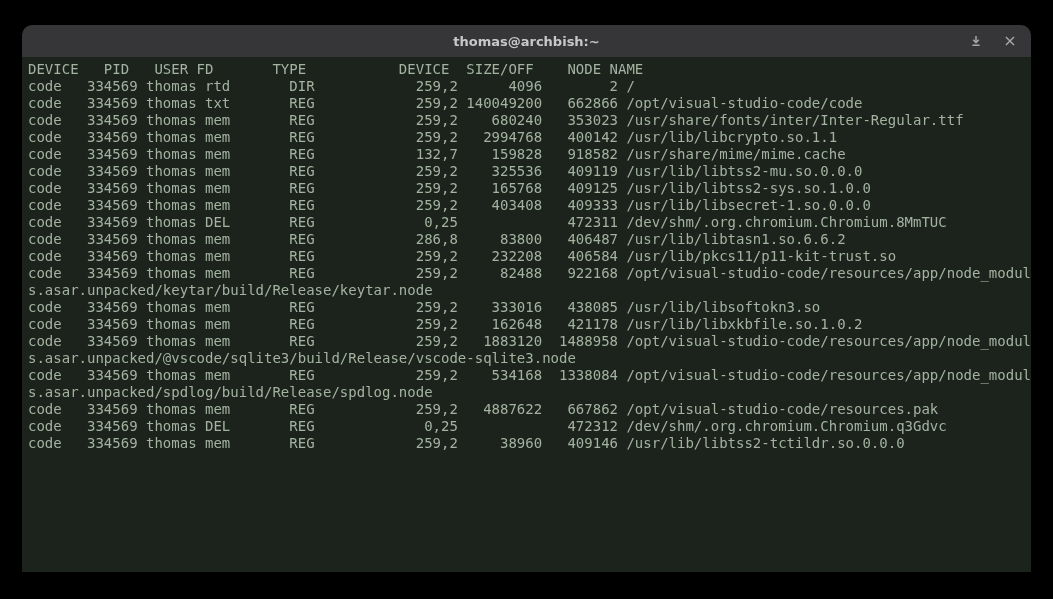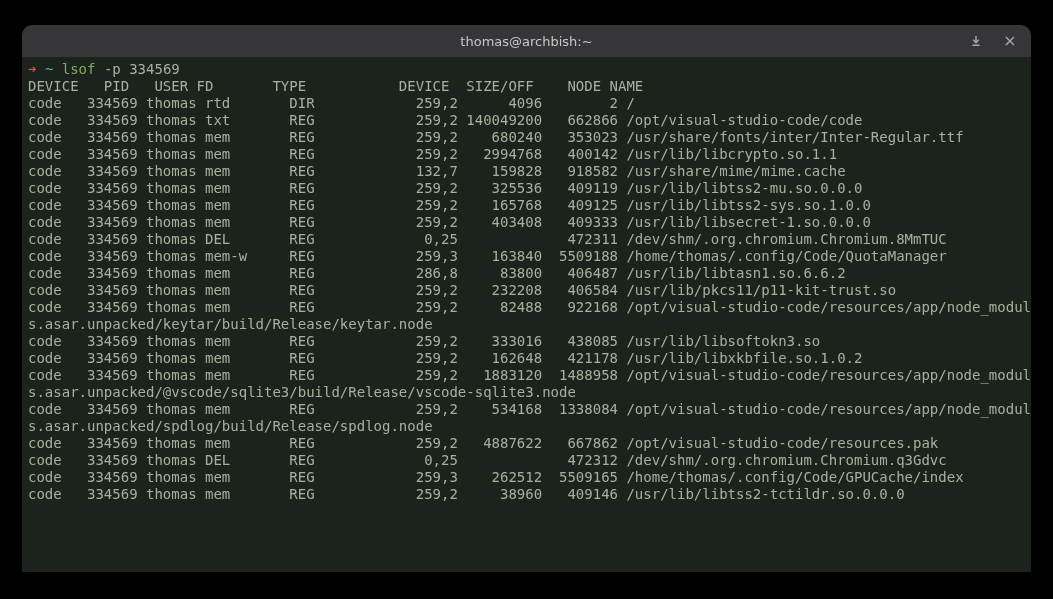--- a/index.html
+++ b/index.html
@@ -21,21 +21,21 @@
     background: var(--titlebar-bg, #363639);
     display: flex;
     align-items: center;
     justify-content: center;
     position: relative;
     border-radius: 10px 10px 0 0;
   }
   .titlebar .title {
     font-family: "DejaVu Sans", "Liberation Sans", sans-serif;
     font-size: 13px;
-    font-weight: normal;
+    font-weight: bold;
     color: #c8c8c8;
     text-align: center;
   }
   .controls {
     position: absolute;
     right: 12px; top: 0;
     height: 100%;
     display: flex;
     align-items: center;
     gap: 16px;
@@ -91,42 +91,39 @@
           <path d="M3.4 11.2 H10.6" stroke="#a8a8a8" stroke-width="1.5"></path>
         </svg>
       </div>
       <div class="ctrl-btn">
         <span class="close-glyph">×</span>
       </div>
     </div>
   </div>
 
   <div class="terminal">
-    <div class="prompt-line"><span class="c-arrow">➜</span><span class="sep"> </span><span class="c-path">~</span><span class="sep"> </span><span class="c-cmd">lsof</span><span class="sep"> </span><span>-p 334569</span></div>
     <div class="hline">DEVICE   PID   USER FD       TYPE           DEVICE  SIZE/OFF    NODE NAME</div>
     <div id="output">
         <div class="tline">code   334569 thomas rtd       DIR            259,2      4096        2 /</div>
         <div class="tline">code   334569 thomas txt       REG            259,2 140049200   662866 /opt/visual-studio-code/code</div>
         <div class="tline">code   334569 thomas mem       REG            259,2    680240   353023 /usr/share/fonts/inter/Inter-Regular.ttf</div>
         <div class="tline">code   334569 thomas mem       REG            259,2   2994768   400142 /usr/lib/libcrypto.so.1.1</div>
         <div class="tline">code   334569 thomas mem       REG            132,7    159828   918582 /usr/share/mime/mime.cache</div>
         <div class="tline">code   334569 thomas mem       REG            259,2    325536   409119 /usr/lib/libtss2-mu.so.0.0.0</div>
         <div class="tline">code   334569 thomas mem       REG            259,2    165768   409125 /usr/lib/libtss2-sys.so.1.0.0</div>
         <div class="tline">code   334569 thomas mem       REG            259,2    403408   409333 /usr/lib/libsecret-1.so.0.0.0</div>
         <div class="tline">code   334569 thomas DEL       REG             0,25             472311 /dev/shm/.org.chromium.Chromium.8MmTUC</div>
-        <div class="tline">code   334569 thomas mem-w     REG            259,3    163840  5509188 /home/thomas/.config/Code/QuotaManager</div>
         <div class="tline">code   334569 thomas mem       REG            286,8     83800   406487 /usr/lib/libtasn1.so.6.6.2</div>
         <div class="tline">code   334569 thomas mem       REG            259,2    232208   406584 /usr/lib/pkcs11/p11-kit-trust.so</div>
         <div class="tline">code   334569 thomas mem       REG            259,2     82488   922168 /opt/visual-studio-code/resources/app/node_module</div>
         <div class="tline">s.asar.unpacked/keytar/build/Release/keytar.node</div>
         <div class="tline">code   334569 thomas mem       REG            259,2    333016   438085 /usr/lib/libsoftokn3.so</div>
         <div class="tline">code   334569 thomas mem       REG            259,2    162648   421178 /usr/lib/libxkbfile.so.1.0.2</div>
         <div class="tline">code   334569 thomas mem       REG            259,2   1883120  1488958 /opt/visual-studio-code/resources/app/node_module</div>
         <div class="tline">s.asar.unpacked/@vscode/sqlite3/build/Release/vscode-sqlite3.node</div>
         <div class="tline">code   334569 thomas mem       REG            259,2    534168  1338084 /opt/visual-studio-code/resources/app/node_module</div>
         <div class="tline">s.asar.unpacked/spdlog/build/Release/spdlog.node</div>
         <div class="tline">code   334569 thomas mem       REG            259,2   4887622   667862 /opt/visual-studio-code/resources.pak</div>
         <div class="tline">code   334569 thomas DEL       REG             0,25             472312 /dev/shm/.org.chromium.Chromium.q3Gdvc</div>
-        <div class="tline">code   334569 thomas mem       REG            259,3    262512  5509165 /home/thomas/.config/Code/GPUCache/index</div>
         <div class="tline">code   334569 thomas mem       REG            259,2     38960   409146 /usr/lib/libtss2-tctildr.so.0.0.0</div>
       </div>
   </div>
 </div>
 
 </body></html>

